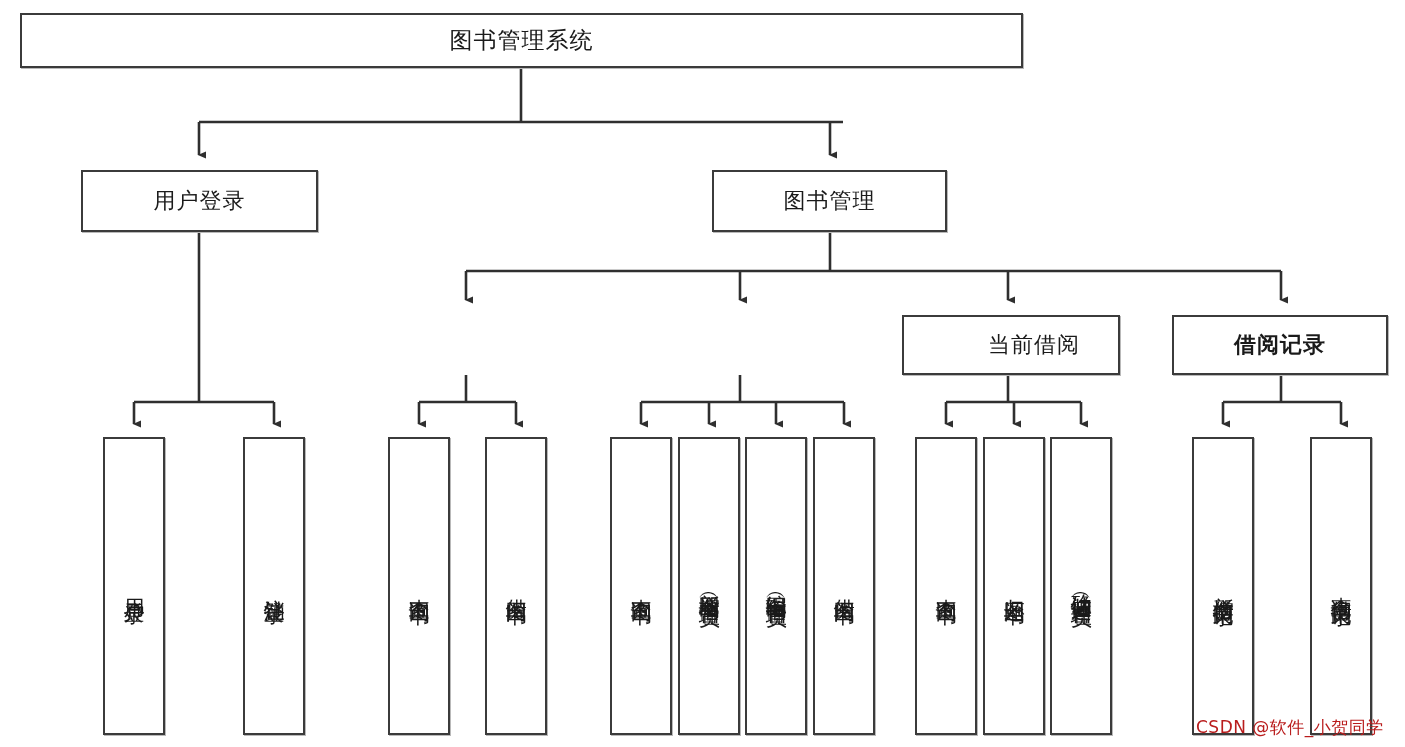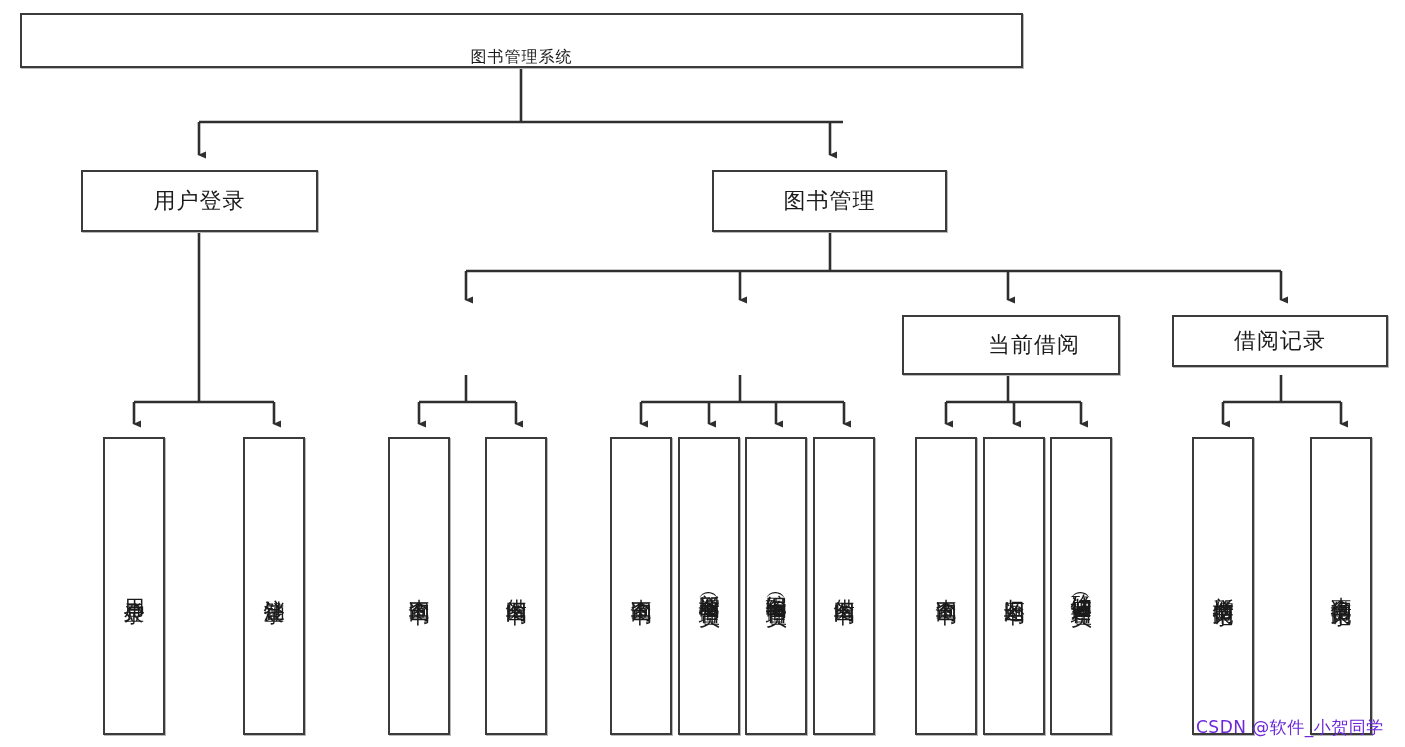--- a/index.html
+++ b/index.html
@@ -45,24 +45,24 @@
   }
   .node-v {
     font-size: 21px;
     letter-spacing: 2px;
     writing-mode: vertical-rl;
     text-orientation: upright;
     line-height: 1.25;
     padding-top: 4px;
     padding-bottom: 4px;
   }
-  .level-0 { font-size: 16px; align-items: flex-end; }
+  .level-0 { font-size: 23px; }
   .watermark {
     position: absolute;
-    color: #6d28d9;
+    color: #b91c1c;
     font-size: 17px;
     white-space: nowrap;
     letter-spacing: 0.5px;
   }
 </style>
 </head>
 <body>
 
 <div id="diagram-root">
 
@@ -135,21 +135,21 @@
   <div class="node node-h" style="left:81px; top:170px; width:237px; height:62px;">
     <span>用户登录</span>
   </div>
   <div class="node node-h" style="left:712px; top:170px; width:235px; height:62px;">
     <span>图书管理</span>
   </div>
 
   <div class="node node-h" style="left:902px; top:315px; width:218px; height:60px;padding-left:46px;">
     <span>当前借阅</span>
   </div>
-  <div class="node node-h" style="left:1172px; top:315px; width:216px; height:52px;">
+  <div class="node node-h" style="left:1172px; top:315px; width:216px; height:60px;font-weight:bold;">
     <span>借阅记录</span>
   </div>
 
   <div class="node node-v" style="left:103px; top:437px; width:62px; height:298px;">
     <span>用户登录</span>
   </div>
   <div class="node node-v" style="left:243px; top:437px; width:62px; height:298px;">
     <span>注销登录</span>
   </div>
   <div class="node node-v" style="left:388px; top:437px; width:62px; height:298px;">

